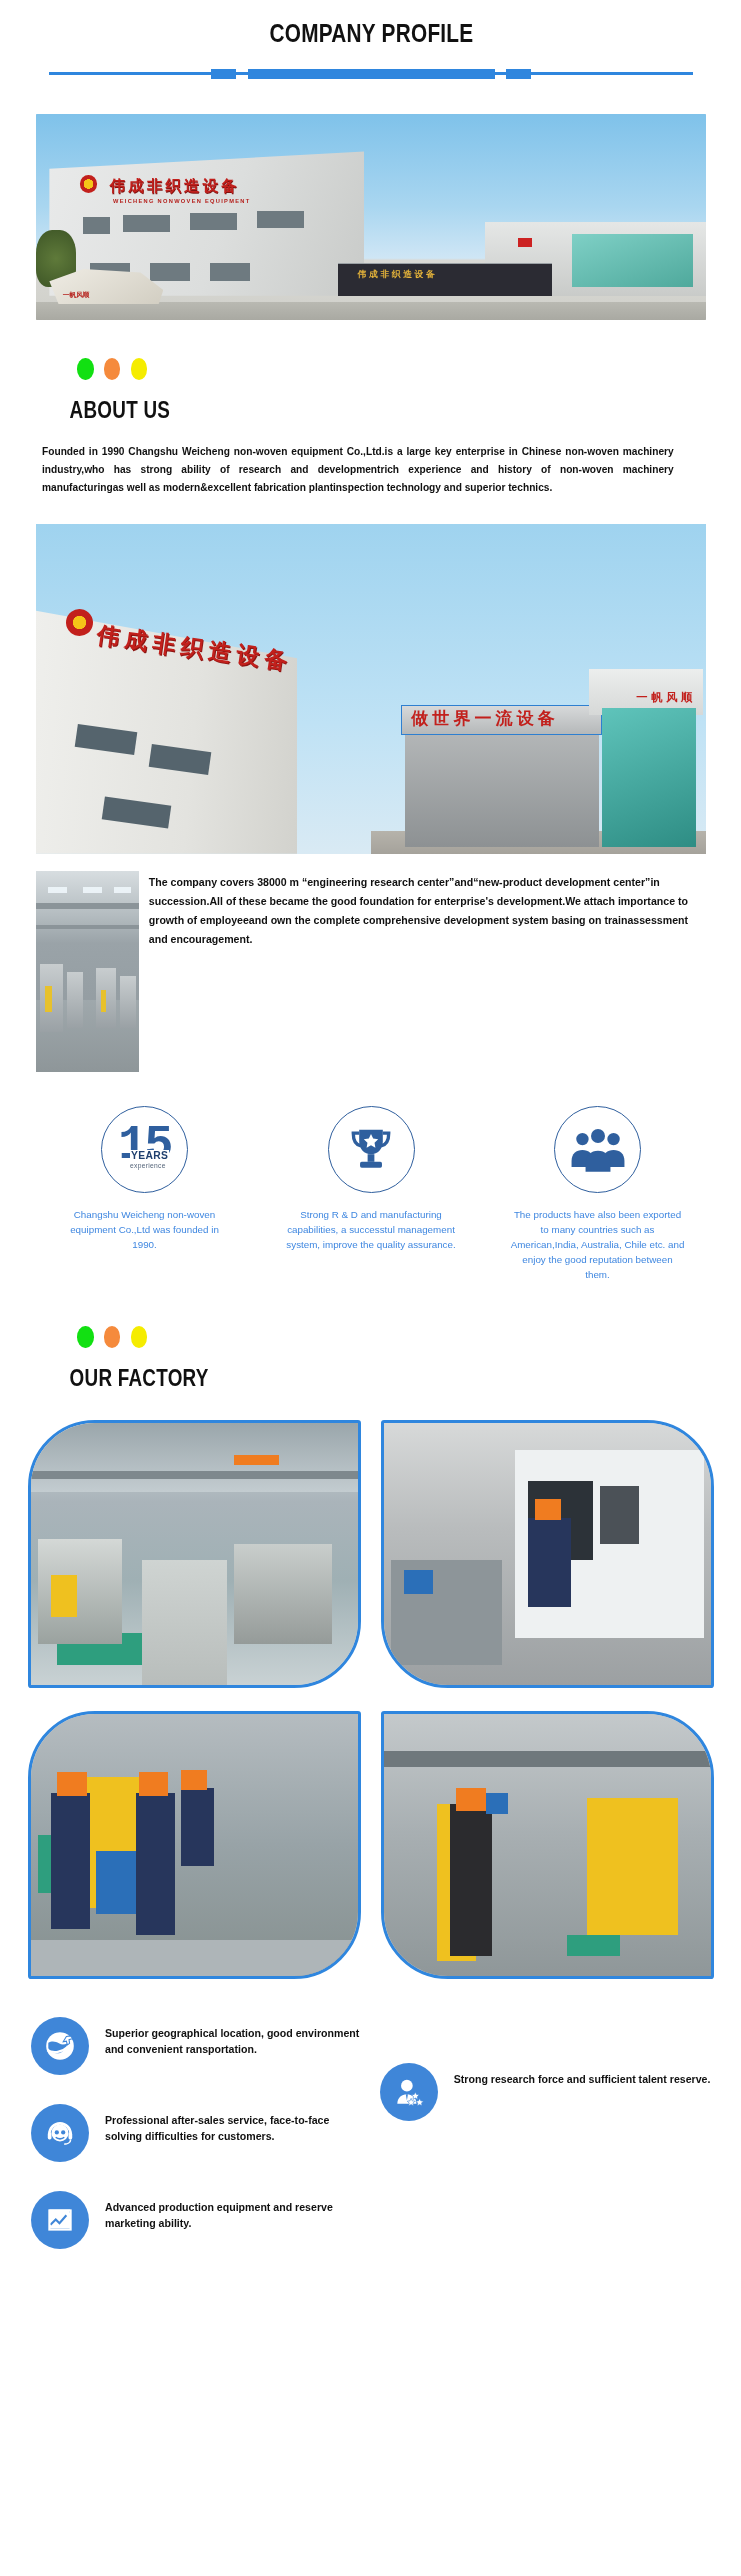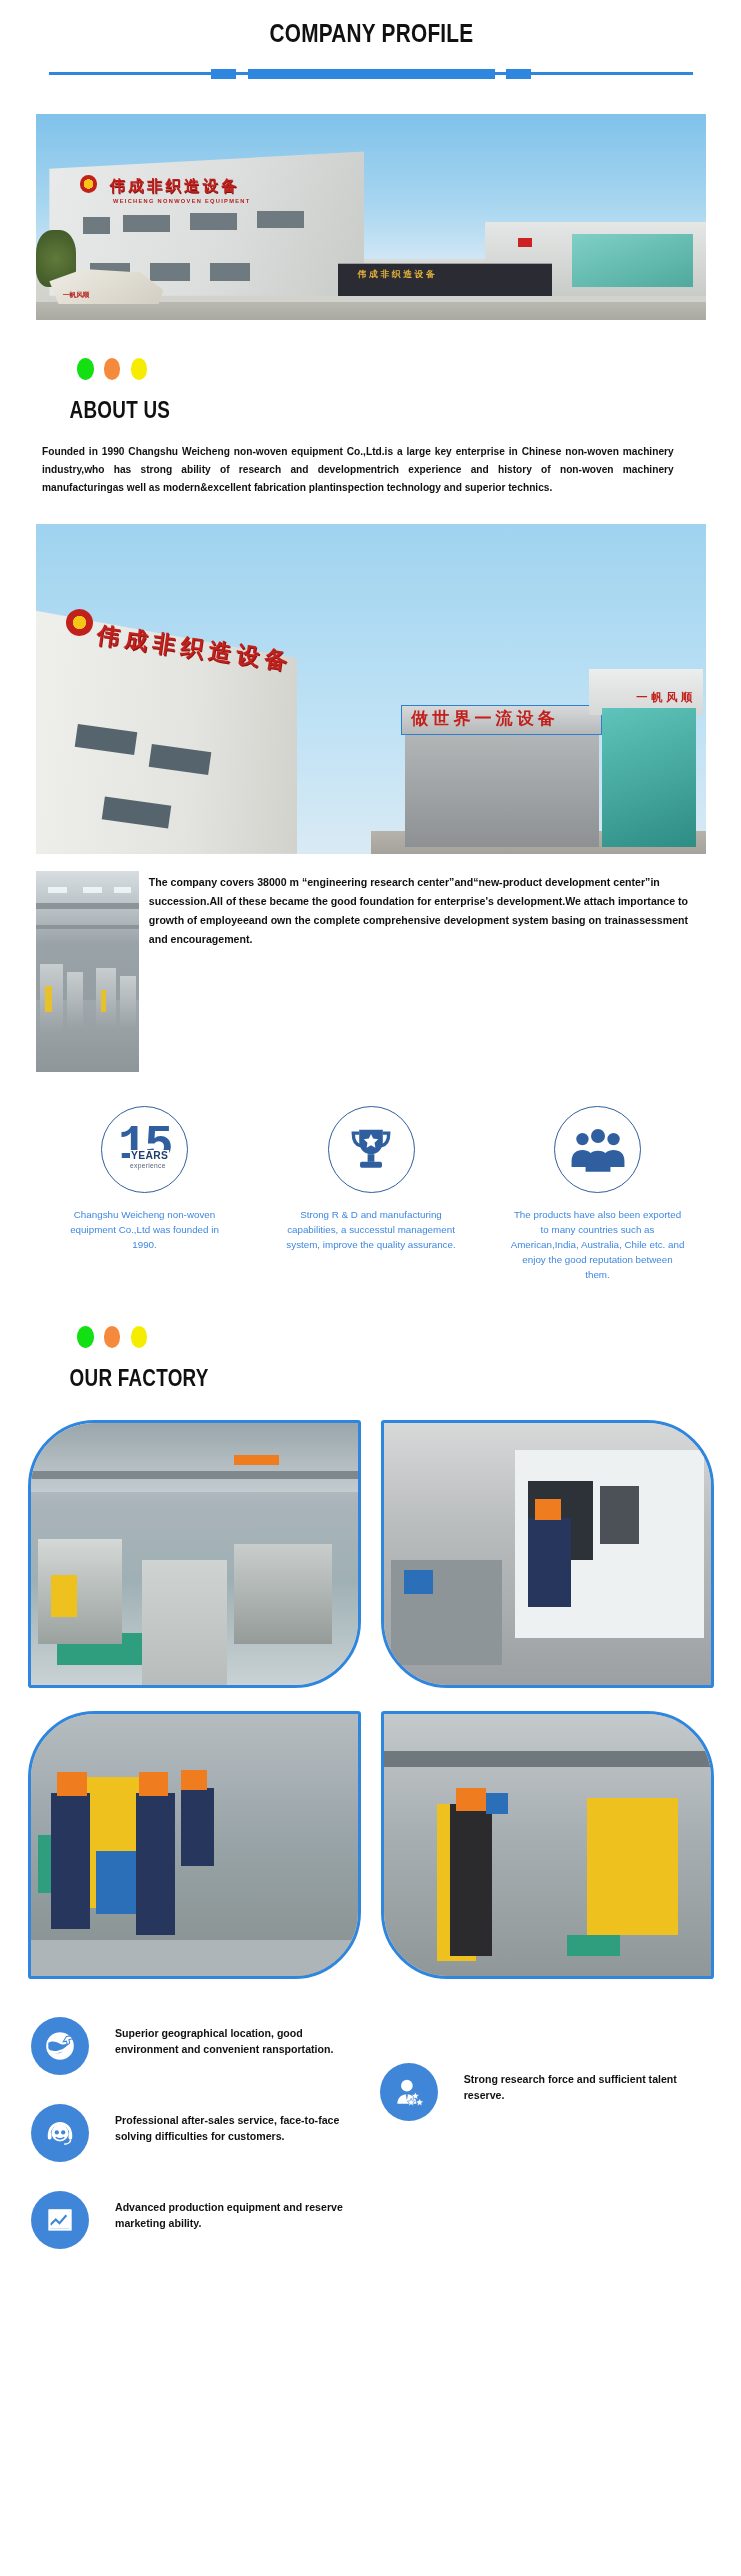--- a/index.html
+++ b/index.html
@@ -279,21 +279,21 @@
   .wht   { background:#eef1f2; }
   .dgry  { background:#6f787c; }
   .blk   { background:#2b2b2e; }
 
   
   .adv-wrap {
     display: flex; margin: 38px 31px 0 31px; gap: 17.5px;
   }
   .adv-col { flex: 1 1 0; }
   .adv-col.right { padding-top: 46px; }
-  .adv-item { display: flex; align-items: flex-start; gap: 26px; margin-bottom: 29px; }
+  .adv-item { display: flex; align-items: flex-start; gap: 16px; margin-bottom: 29px; }
   .adv-circle {
     width: 58px; height: 58px; min-width: 58px; border-radius: 50%;
     background: #3f86d8; display: flex; align-items: center; justify-content: center;
   }
   .adv-text { font-size: 10.6px; line-height: 1.52; color: #111; font-weight: 600; padding-top: 7.2px; }
 </style>
 </head>
 <body>
 
 <div class="page-header">

